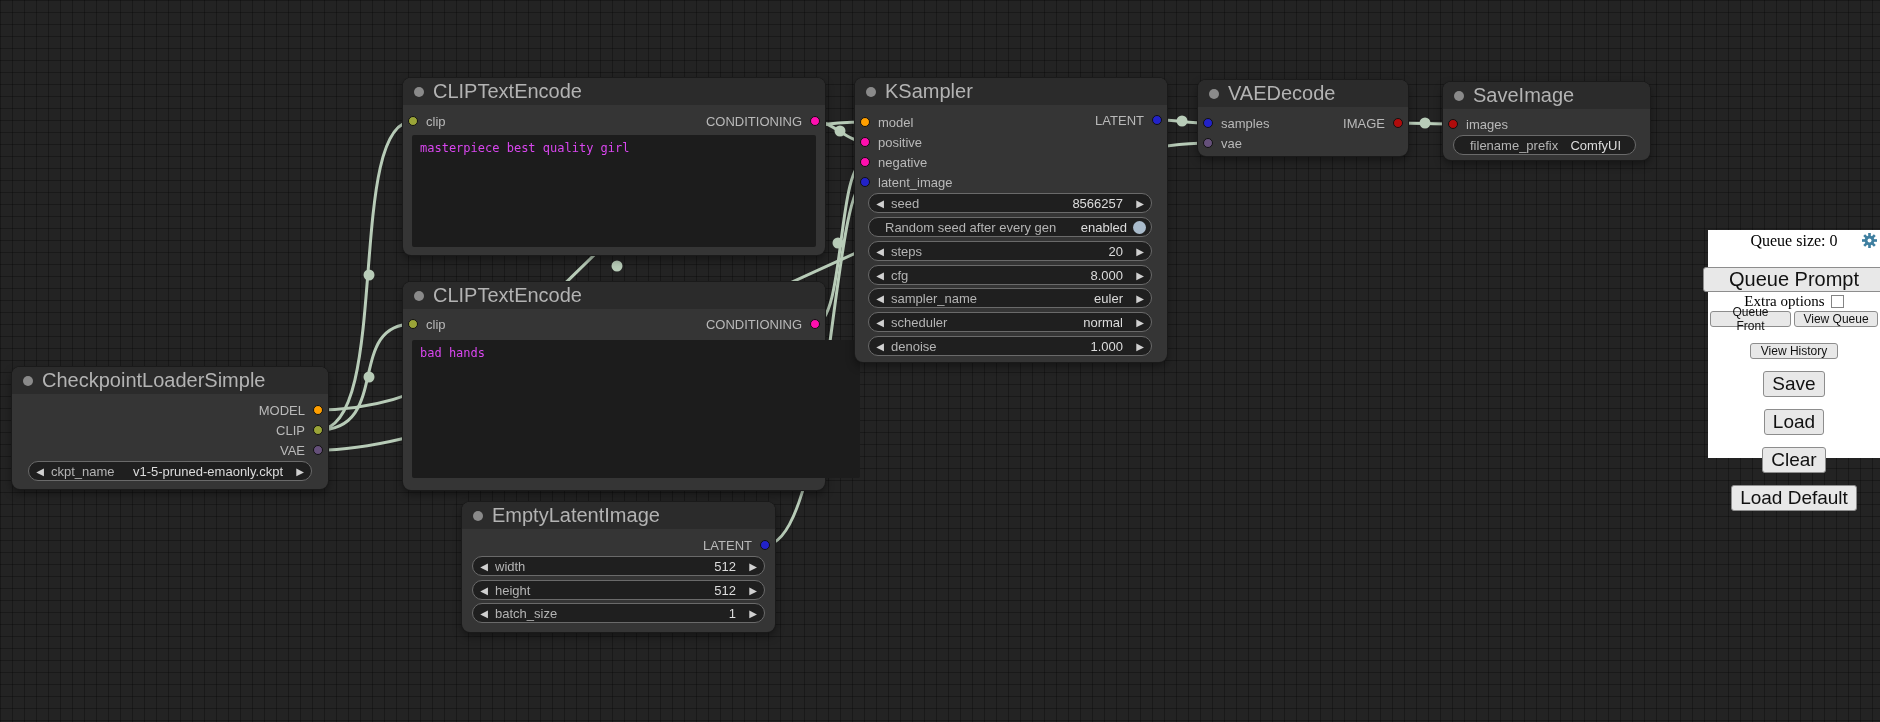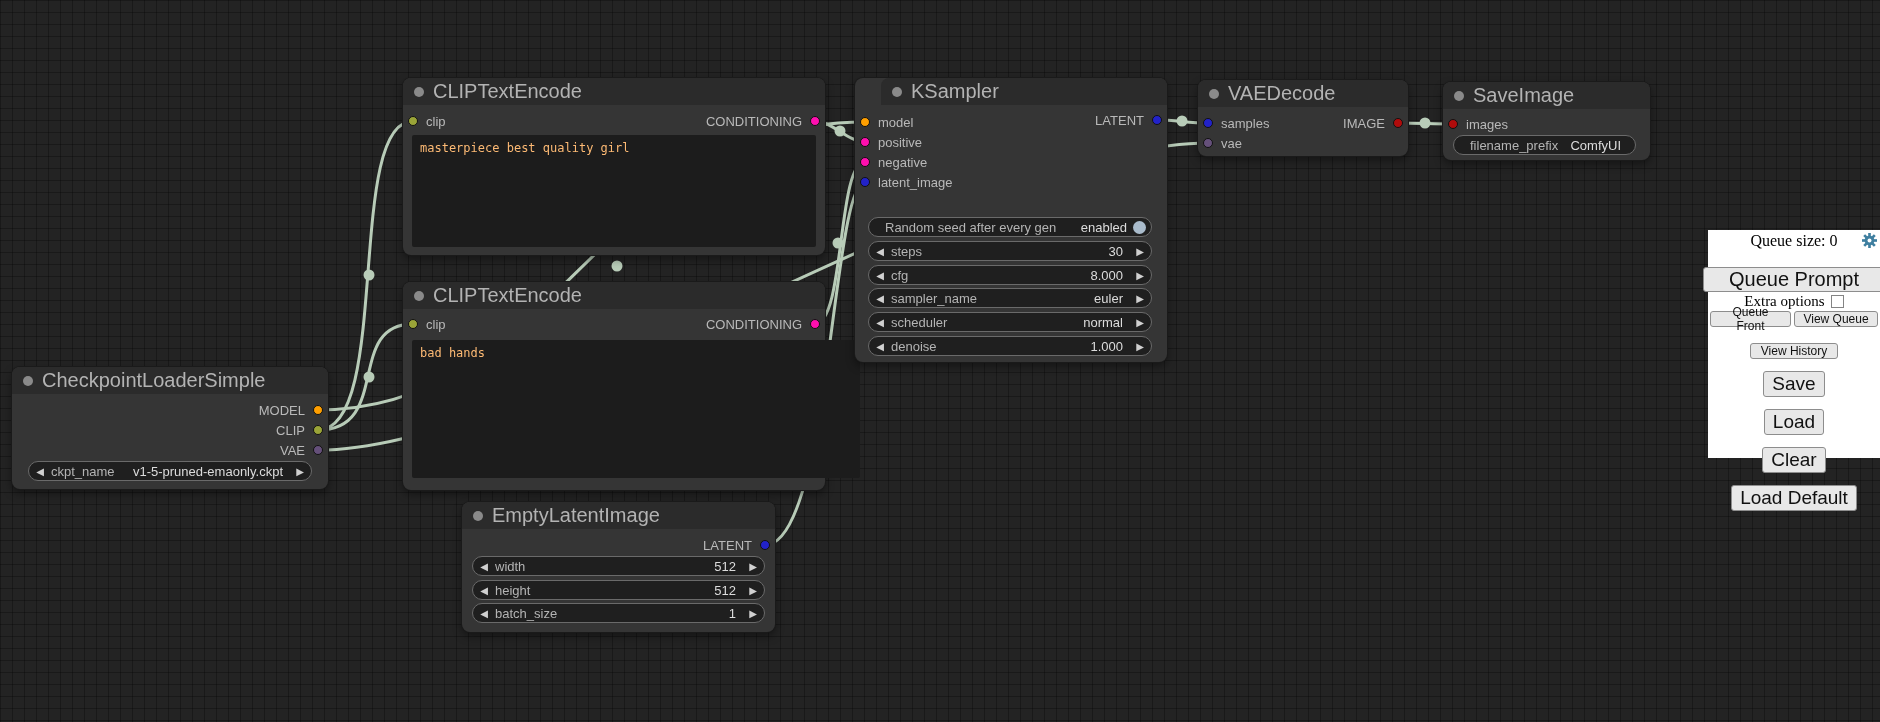--- a/index.html
+++ b/index.html
@@ -27,21 +27,21 @@
   }
   .tdot { width:10px; height:10px; border-radius:50%; margin:0 9px 0 11px; flex:0 0 auto; }
   .row { position:absolute; height:20px; display:flex; align-items:center; font-size:13px; color:#b9b9b9; }
   .row.in { left:5px; }
   .row.out { right:5px; }
   .dot { width:10px; height:10px; border-radius:50%; border:1px solid #111; flex:0 0 auto; }
   .row.in .dot { margin-right:8px; }
   .row.out .dot { margin-left:8px; }
   .prompt-box {
     position:absolute; background:#1c1c1c; border:none; border-radius:2px;
-    color:#fdba74; font-family:"DejaVu Sans Mono", monospace; font-size:12px;
+    color:#d946ef; font-family:"DejaVu Sans Mono", monospace; font-size:12px;
     padding:6px 8px; resize:none; outline:none; overflow:hidden;
   }
   .widget {
     position:absolute; height:20px;
     background:#1f1f1f; border:1px solid #6a6a6a; border-radius:10px;
     display:flex; align-items:center;
     font-size:13px; color:#b4b4b4;
   }
   .warrow { width:22px; text-align:center; color:#d0d0d0; font-size:10px; flex:0 0 auto; }
   .warrow.l::before { content:"\25C0"; }
@@ -152,21 +152,21 @@
     <span class="dot" style="background-color: rgb(154, 164, 56);"></span>
     <span>clip</span>
   </div>
   <div class="row out" style="top:32px;">
     <span>CONDITIONING</span>
     <span class="dot" style="background-color: rgb(255, 15, 175);"></span>
   </div>
   <textarea class="prompt-box" style="left: 9px; top: 58px; width: 448px; height: 138px;" spellcheck="false">bad hands</textarea>
 </div>
 
-<div class="node" style="left:855px;top:78px;width:312px;height:284px;padding-left:26px;">
+<div class="node" style="left:855px;top:78px;width:312px;height:284px;">
   <div class="node-title">
     <span class="tdot" style="background-color: rgb(138, 138, 138);"></span>
     <span>KSampler</span>
   </div>
   <div class="row in" style="top:34px;">
     <span class="dot" style="background-color: rgb(255, 159, 0);"></span>
     <span>model</span>
   </div>
   <div class="row in" style="top:54px;">
     <span class="dot" style="background-color: rgb(255, 15, 175);"></span>
@@ -178,29 +178,35 @@
   </div>
   <div class="row in" style="top:94px;">
     <span class="dot" style="background-color: rgb(34, 34, 200);"></span>
     <span>latent_image</span>
   </div>
   <div class="row out" style="top:32px;">
     <span>LATENT</span>
     <span class="dot" style="background-color: rgb(34, 34, 200);"></span>
   </div>
 
+  <div class="widget" style="left:13px;right:15px;top:115px;">
+    <span class="warrow l"></span>
+    <span class="wlabel">seed</span>
+    <span class="wvalue">8566257</span>
+    <span class="warrow r"></span>
+  </div>
   <div class="widget" style="left:13px;right:15px;top:139px;">
     <span class="wlabel pad">Random seed after every gen</span>
     <span class="wvalue">enabled</span>
     <span class="toggle-circle" style="background-color: rgb(169, 187, 203);"></span>
   </div>
   <div class="widget" style="left:13px;right:15px;top:163px;">
     <span class="warrow l"></span>
     <span class="wlabel">steps</span>
-    <span class="wvalue">30</span>
+    <span class="wvalue">20</span>
     <span class="warrow r"></span>
   </div>
   <div class="widget" style="left:13px;right:15px;top:187px;">
     <span class="warrow l"></span>
     <span class="wlabel">cfg</span>
     <span class="wvalue">8.000</span>
     <span class="warrow r"></span>
   </div>
   <div class="widget" style="left:13px;right:15px;top:210px;">
     <span class="warrow l"></span>

